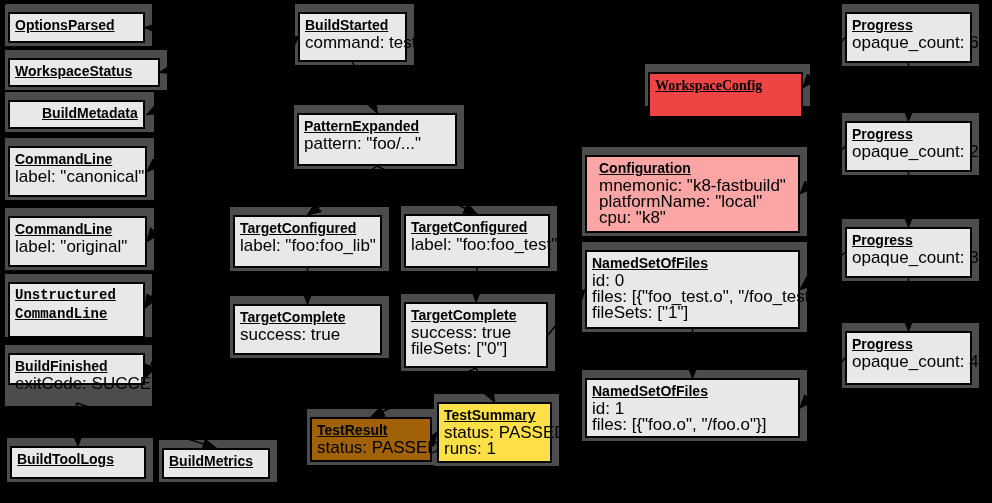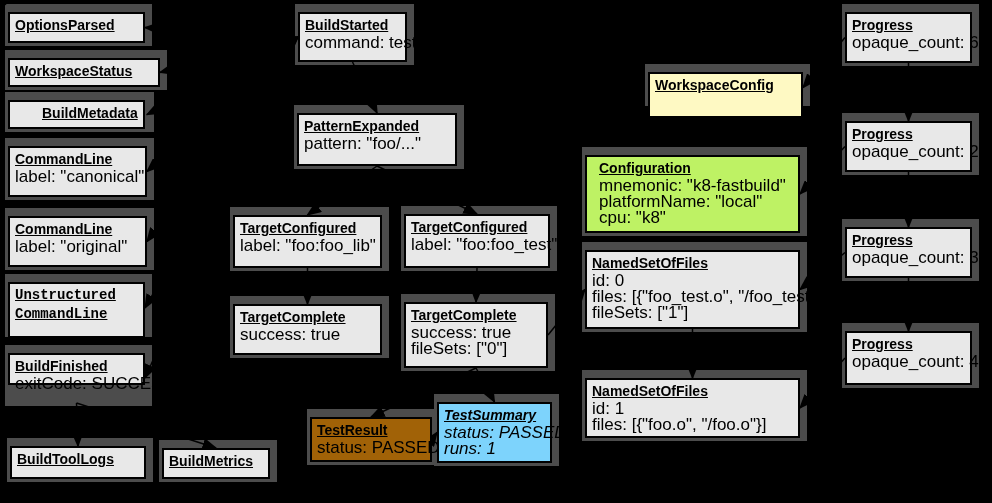--- a/index.html
+++ b/index.html
@@ -159,29 +159,29 @@
     </div>
     <div class="node" style="left: 404px; top: 302px; width: 144px; height: 66px; background: rgb(232, 232, 232); border-color: rgb(0, 0, 0);">
       <div class="node-title">TargetComplete</div>
       <div class="node-field">success: true</div>
       <div class="node-field">fileSets: ["0"]</div>
     </div>
     <div class="node" style="left: 310px; top: 417px; width: 122px; height: 45px; background: #a16207; border-color: rgb(0, 0, 0);">
       <div class="node-title">TestResult</div>
       <div class="node-field">status: PASSED</div>
     </div>
-    <div class="node" style="left: 437px; top: 402px; width: 115px; height: 61px; background: #7dd3fc; border-color: rgb(0, 0, 0); font-style: italic;">
+    <div class="node" style="left: 437px; top: 402px; width: 115px; height: 61px; background: #fde047; border-color: rgb(0, 0, 0);">
       <div class="node-title">TestSummary</div>
       <div class="node-field">status: PASSED</div>
       <div class="node-field">runs: 1</div>
     </div>
-    <div class="node" style="left: 648px; top: 72px; width: 155px; height: 46px; background: #fef9c3; border-color: rgb(0, 0, 0);">
+    <div class="node" style="left: 648px; top: 72px; width: 155px; height: 46px; background: #ef4444; border-color: rgb(0, 0, 0); font-family: Liberation Serif, serif;">
       <div class="node-title">WorkspaceConfig</div>
     </div>
-    <div class="node" style="left: 585px; top: 155px; width: 215px; height: 78px; background: #bef264; border-color: rgb(0, 0, 0); padding-left: 12px;">
+    <div class="node" style="left: 585px; top: 155px; width: 215px; height: 78px; background: #fca5a5; border-color: rgb(0, 0, 0); padding-left: 12px;">
       <div class="node-title">Configuration</div>
       <div class="node-field">mnemonic: "k8-fastbuild"</div>
       <div class="node-field">platformName: "local"</div>
       <div class="node-field">cpu: "k8"</div>
     </div>
     <div class="node" style="left: 585px; top: 250px; width: 215px; height: 79px; background: rgb(232, 232, 232); border-color: rgb(0, 0, 0);">
       <div class="node-title">NamedSetOfFiles</div>
       <div class="node-field">id: 0</div>
       <div class="node-field">files: [{"foo_test.o", "/foo_test.o"}]</div>
       <div class="node-field">fileSets: ["1"]</div>

